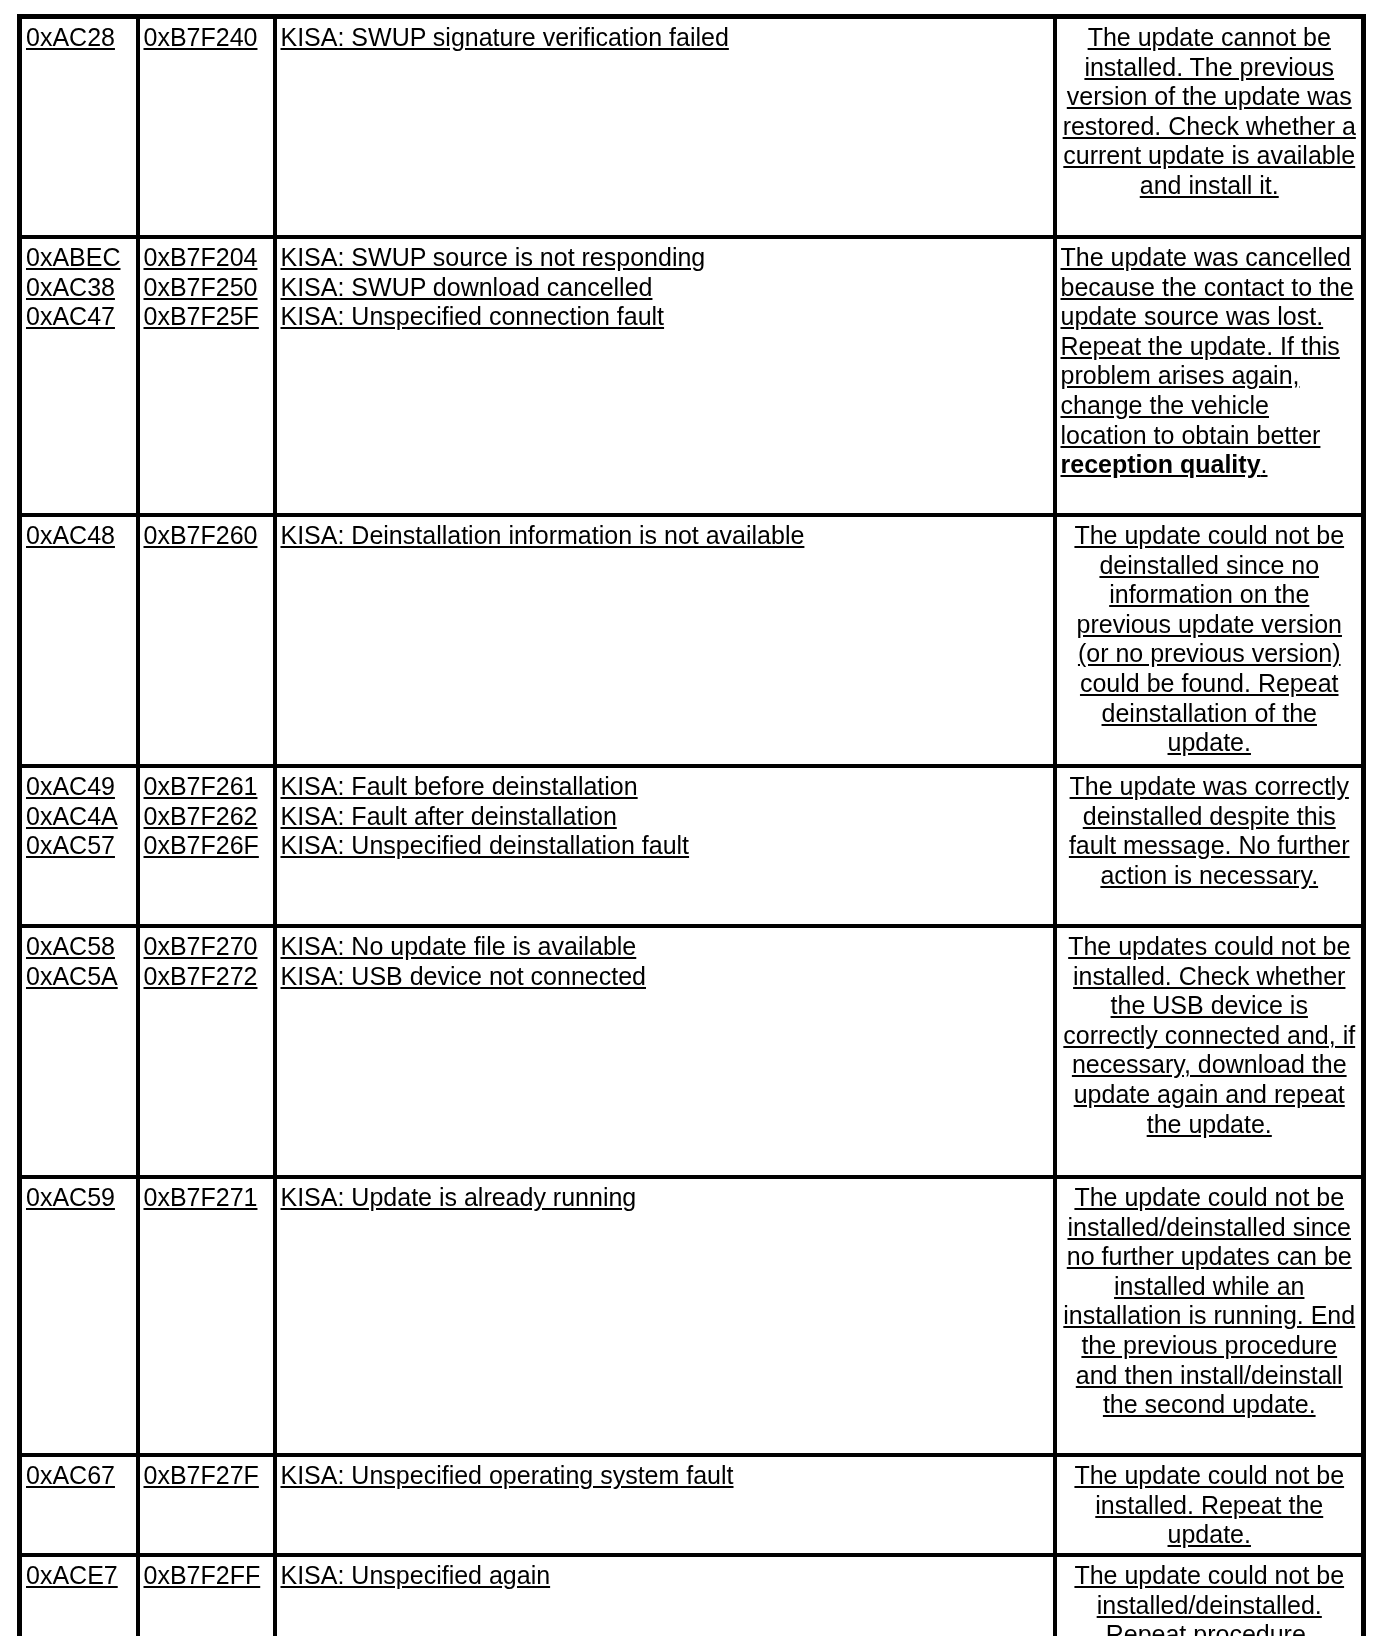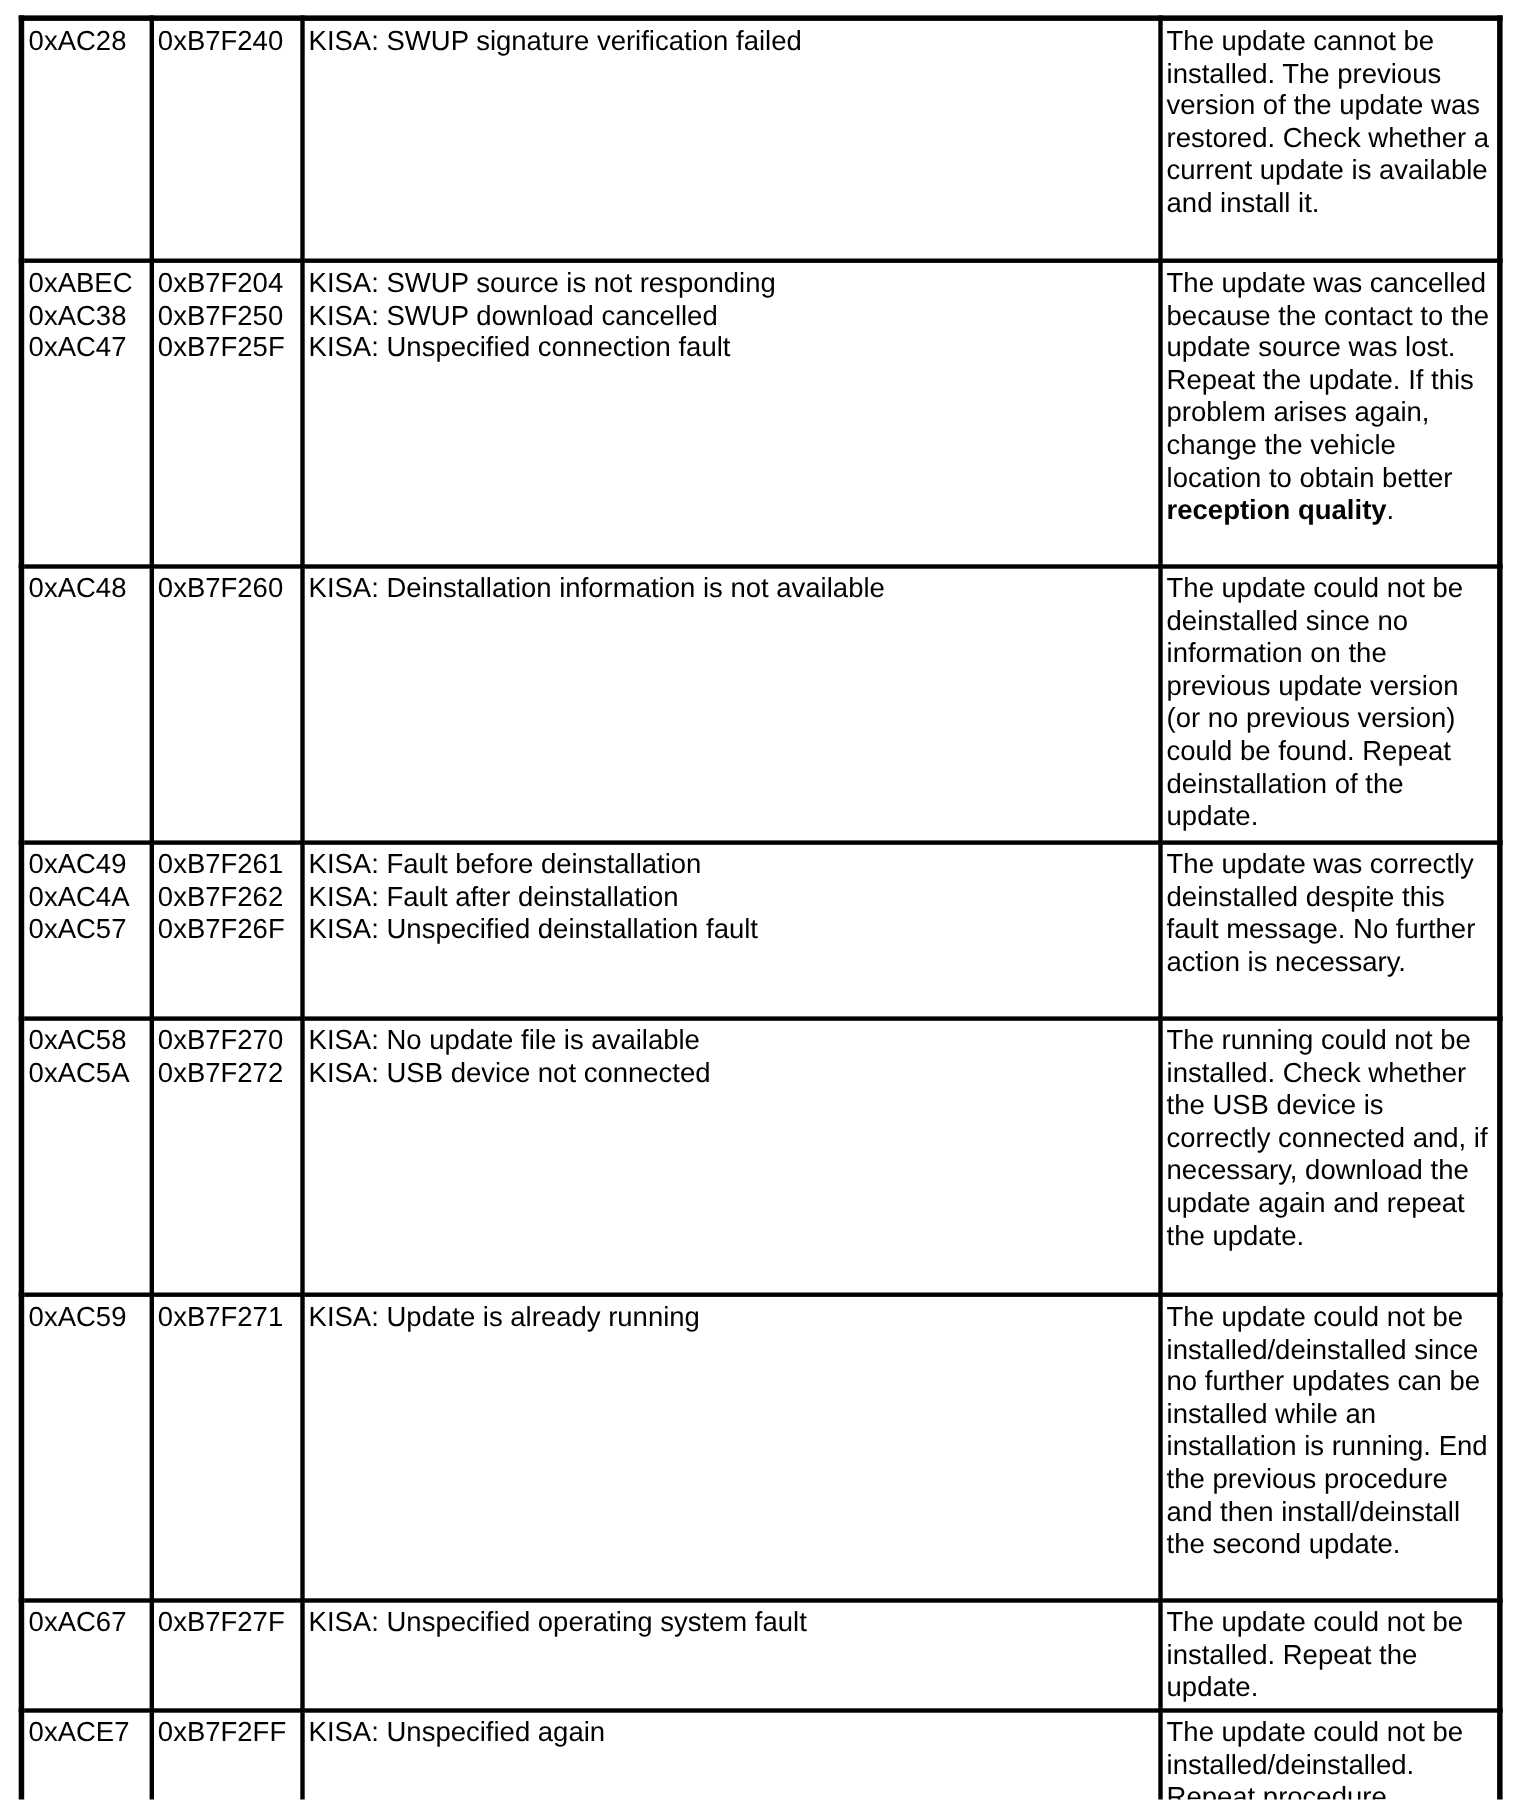--- a/index.html
+++ b/index.html
@@ -25,27 +25,28 @@
       border: 5px solid #000;
     }
     table.fault-table td {
       border: 4px solid #000;
       vertical-align: top;
       padding: 4px 3px 2px 4px;
       font-size: 25px;
       line-height: 29.6px;
       overflow: hidden;
       word-wrap: break-word;
+      text-decoration: underline;
     }
     col.c-code1 { width: 118px; }
     col.c-code2 { width: 137px; }
     col.c-desc  { width: 780px; }
     col.c-remedy { width: 309px; }
     .line { display: block; white-space: nowrap; }
-    .remedy-text { display: block; }
+    .remedy-text { display: block; text-align: center; }
     .bold { font-weight: bold; }
     tr.r1 td { height: 210px; }
     tr.r2 td { height: 268px; }
     tr.r3 td { height: 241px; }
     tr.r4 td { height: 150px; margin-top: 12px; }
     tr.r5 td { height: 241px; }
     tr.r6 td { height: 268px; }
     tr.r7 td { height: 90px; }
     tr.r8 td { height: 90px; }
   </style>
@@ -141,21 +142,21 @@
       </td>
       <td>
         <span class="line">0xB7F270</span>
         <span class="line">0xB7F272</span>
       </td>
       <td>
         <span class="line">KISA: No update file is available</span>
         <span class="line">KISA: USB device not connected</span>
       </td>
       <td>
-        <span class="remedy-text">The running could not be installed. Check whether the USB device is correctly connected and, if necessary, download the update again and repeat the update.</span>
+        <span class="remedy-text">The updates could not be installed. Check whether the USB device is correctly connected and, if necessary, download the update again and repeat the update.</span>
       </td>
     </tr>
 
     <tr class="r6">
       <td>
         <span class="line">0xAC59</span>
       </td>
       <td>
         <span class="line">0xB7F271</span>
       </td>

